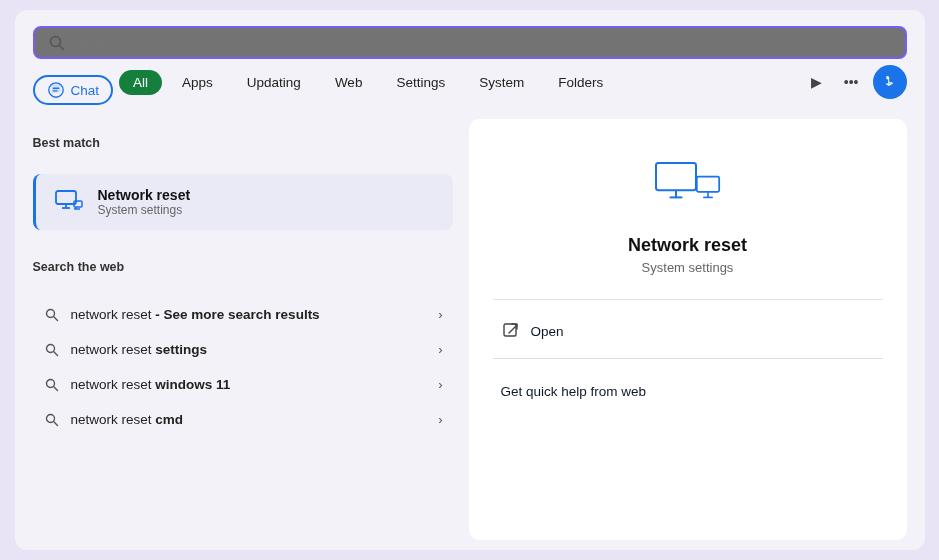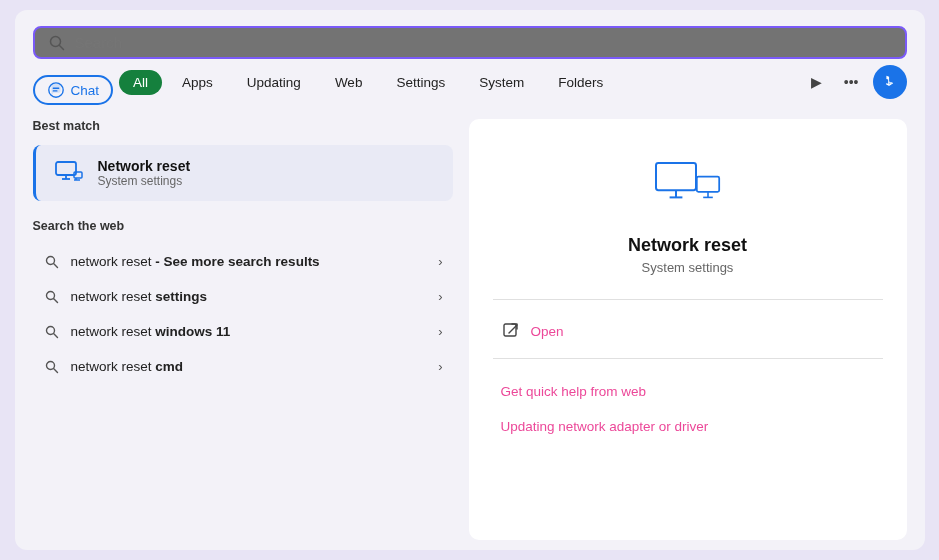--- a/index.html
+++ b/index.html
@@ -121,21 +121,22 @@
       display: flex;
       gap: 16px;
       flex: 1;
       overflow: hidden;
     }
     
     .left-panel {
       width: 420px;
       display: flex;
       flex-direction: column;
-      gap: 4px;
+      gap: 16px;
+      margin-top: 17px;
     }
     .section-label {
       font-size: 12.5px;
       font-weight: 600;
       color: #333;
       margin-bottom: 8px;
       text-transform: none;
     }
     .best-match-item {
       display: flex;
@@ -245,21 +246,21 @@
       gap: 2px;
     }
     .action-item {
       display: flex;
       align-items: center;
       gap: 10px;
       padding: 9px 8px;
       border-radius: 8px;
       cursor: pointer;
       font-size: 13.5px;
-      color: #ec4899;
+      color: #0f172a;
     }
     .action-item .action-icon {
       font-size: 16px;
       width: 20px;
       display: flex;
       align-items: center;
       justify-content: center;
       color: #444;
     }
     
@@ -439,19 +440,16 @@
           <span>Open</span>
         </div>
 
         <hr class="divider">
 
         <div class="action-item">
           <span>Get quick help from web</span>
         </div>
 
 
-        <div class="action-item">
-          <span>Updating network adapter or driver</span>
-        </div>
       </div>
     </div>
   </div>
 </div>
 
 </body></html>

